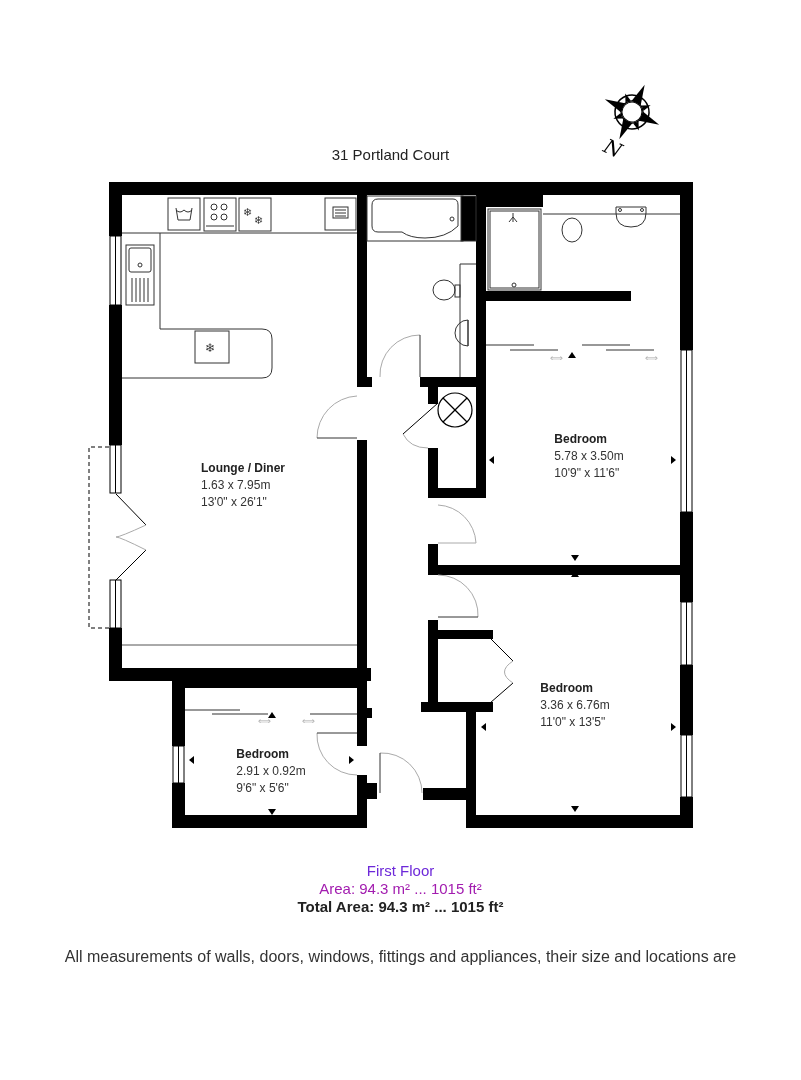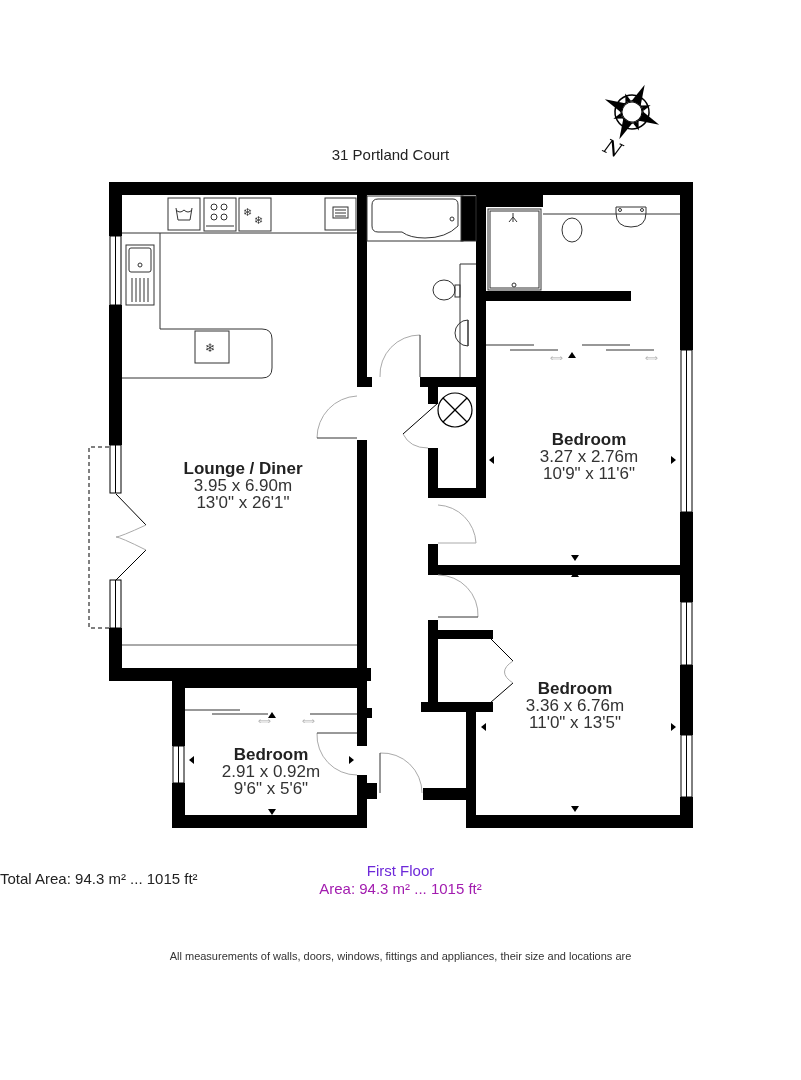--- a/index.html
+++ b/index.html
@@ -1,27 +1,27 @@
 <!DOCTYPE html>
 <html><head>
   <meta charset="utf-8">
   <style>
     html, body { margin: 0; padding: 0; background: #ffffff; }
     body { width: 801px; height: 1080px; position: relative; overflow: hidden; font-family: "Liberation Sans", sans-serif; color: #222; }
     .abs { position: absolute; }
     .title { left: 0; width: 801px; top: 103px; text-align: center; font-size: 15px; color: #222; margin-top: 43px; }
     .title span { display: inline-block; margin-left: -20px; }
     .plan { left: 0; top: 0; }
-    .room-label { position: absolute; text-align: center; font-size: 17px; line-height: 17px; color: #333; transform: translateX(-50%); white-space: nowrap; }
+    .room-label { position: absolute; text-align: left; font-size: 12px; line-height: 17px; color: #333; transform: translateX(-50%); white-space: nowrap; }
     .room-label .name { font-weight: bold; color: #222; }
     .floor-block { left: 0; width: 801px; top: 862px; text-align: center; }
     .floor-name { font-weight: normal; font-size: 15px; color: #6d28d9; line-height: 18px; }
     .floor-area { font-size: 15px; color: #a21caf; line-height: 18px; }
-    .total-area { left: 0; width: 801px; top: 870px; font-size: 15px; color: #222; }
-    .disclaimer { left: 0; width: 801px; top: 950px; text-align: center; font-size: 11px; line-height: 13px; color: #333; }
+    .total-area { left: 0; width: 801px; top: 898px; text-align: center; font-size: 15px; color: #222; font-weight: bold; }
+    .disclaimer { left: 0; width: 801px; top: 950px; text-align: center; font-size: 16px; line-height: 13px; color: #333; }
   </style>
 </head>
 <body>
 
 <div class="abs title"><span>31 Portland Court</span></div>
 
 <svg class="abs" style="left:590px;top:76px" width="80" height="86" viewBox="0 0 80 86">
   <g transform="translate(42,36) rotate(25)">
     <circle r="17" fill="none" stroke="#000" stroke-width="1.5"></circle>
     <circle r="11" fill="#fff" stroke="#000" stroke-width="1.2"></circle>
@@ -228,26 +228,26 @@
     <polygon points="571,806 579,806 575,812"></polygon>
     <polygon points="268,718 276,718 272,712"></polygon>
     <polygon points="189,760 194,756 194,764"></polygon>
     <polygon points="354,760 349,756 349,764"></polygon>
     <polygon points="268,809 276,809 272,815"></polygon>
   </g>
 </svg>
 
 <div class="room-label" style="left:243px;top:460px">
   <div class="name">Lounge / Diner</div>
-  <div>3.95 x 6.90m</div>
+  <div>1.63 x 7.95m</div>
   <div>13'0" x 26'1"</div>
 </div>
 <div class="room-label" style="left:589px;top:431px">
   <div class="name">Bedroom</div>
-  <div>3.27 x 2.76m</div>
+  <div>5.78 x 3.50m</div>
   <div>10'9" x 11'6"</div>
 </div>
 <div class="room-label" style="left:575px;top:680px">
   <div class="name">Bedroom</div>
   <div>3.36 x 6.76m</div>
   <div>11'0" x 13'5"</div>
 </div>
 <div class="room-label" style="left:271px;top:746px">
   <div class="name">Bedroom</div>
   <div>2.91 x 0.92m</div>

